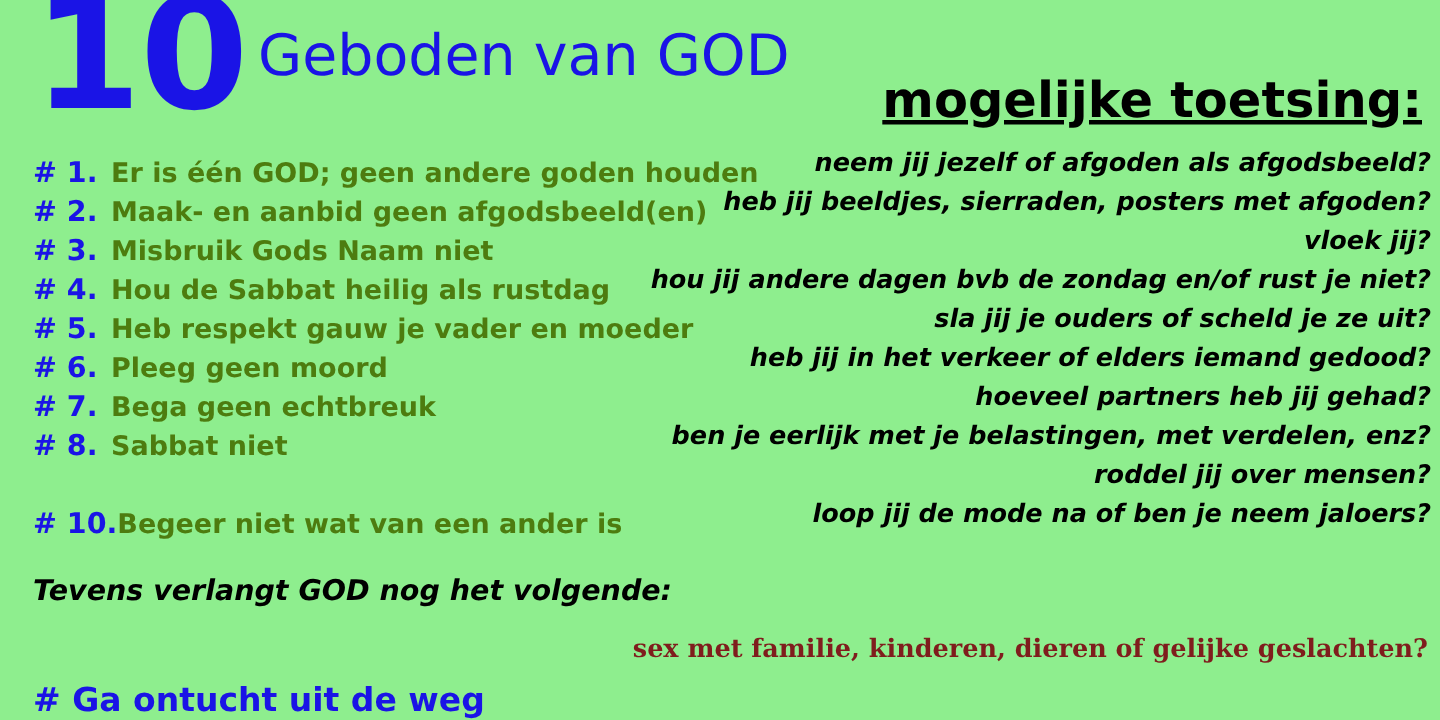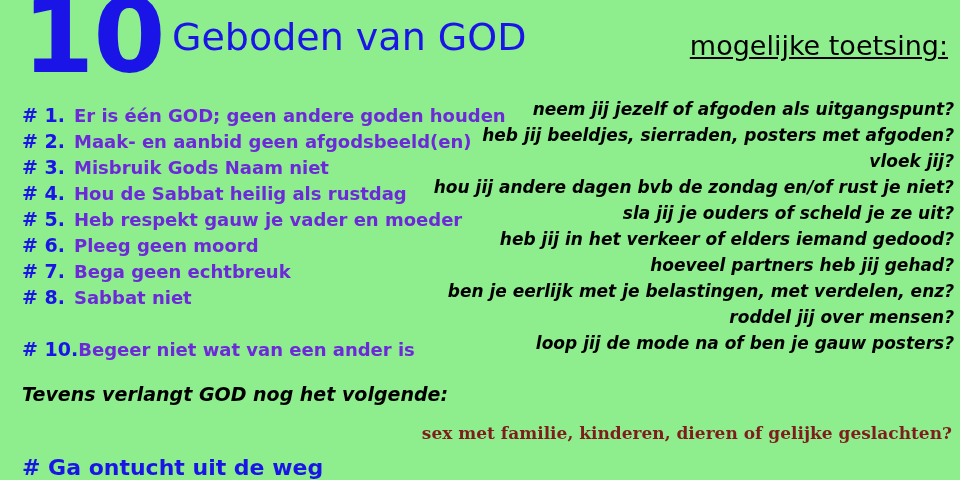--- a/index.html
+++ b/index.html
@@ -42,23 +42,23 @@
     top: 18px;
     font-size: 38px;
     font-weight: 400;
     color: #1a14e6;
     line-height: 1;
     white-space: nowrap;
   }
   .hdr-toetsing {
     position: absolute;
     right: 12px;
-    top: 32px;
-    font-size: 27px;
-    font-weight: 400;
+    top: 50px;
+    font-size: 33px;
+    font-weight: 700;
     color: #000000;
     text-decoration: underline;
     text-underline-offset: 2px;
     line-height: 1;
     white-space: nowrap;
   }
 
   
   .cmd-list {
     position: absolute;
@@ -86,21 +86,21 @@
     font-size: 19px;
     font-weight: 700;
     color: #1a14e6;
   }
   .cmd-num.wide {
     min-width: 52px;
   }
   .cmd-text {
     font-size: 18px;
     font-weight: 700;
-    color: #6d28d9;
+    color: #4d7c0f;
   }
   .cmd-right {
     position: absolute;
     right: 6px;
     top: -6px;
     font-size: 17px;
     font-weight: 700;
     font-style: italic;
     color: #000000;
     white-space: nowrap;
@@ -150,21 +150,21 @@
   <div class="hdr-ten">10</div>
   <div class="hdr-title">Geboden van GOD</div>
   <div class="hdr-toetsing">mogelijke toetsing:</div>
 
   <div class="cmd-list">
 
     <div class="cmd-row">
       <div class="cmd-left">
         <span class="cmd-num"># 1.</span><span class="cmd-text">Er is één GOD; geen andere goden houden</span>
       </div>
-      <div class="cmd-right">neem jij jezelf of afgoden als uitgangspunt?</div>
+      <div class="cmd-right">neem jij jezelf of afgoden als afgodsbeeld?</div>
     </div>
 
     <div class="cmd-row">
       <div class="cmd-left">
         <span class="cmd-num"># 2.</span><span class="cmd-text">Maak- en aanbid geen afgodsbeeld(en)</span>
       </div>
       <div class="cmd-right">heb jij beeldjes, sierraden, posters met afgoden?</div>
     </div>
 
     <div class="cmd-row">
@@ -210,21 +210,21 @@
     </div>
 
     <div class="cmd-row">
       <div class="cmd-right">roddel jij over mensen?</div>
     </div>
 
     <div class="cmd-row">
       <div class="cmd-left">
         <span class="cmd-num wide"># 10.</span><span class="cmd-text">Begeer niet wat van een ander is</span>
       </div>
-      <div class="cmd-right">loop jij de mode na of ben je gauw posters?</div>
+      <div class="cmd-right">loop jij de mode na of ben je neem jaloers?</div>
     </div>
 
   </div>
 
   <div class="foot-note">Tevens verlangt GOD nog het volgende:</div>
   <div class="foot-extra"># Ga ontucht uit de weg</div>
   <div class="foot-extra-q">sex met familie, kinderen, dieren of gelijke geslachten?</div>
 
 </div>
 

